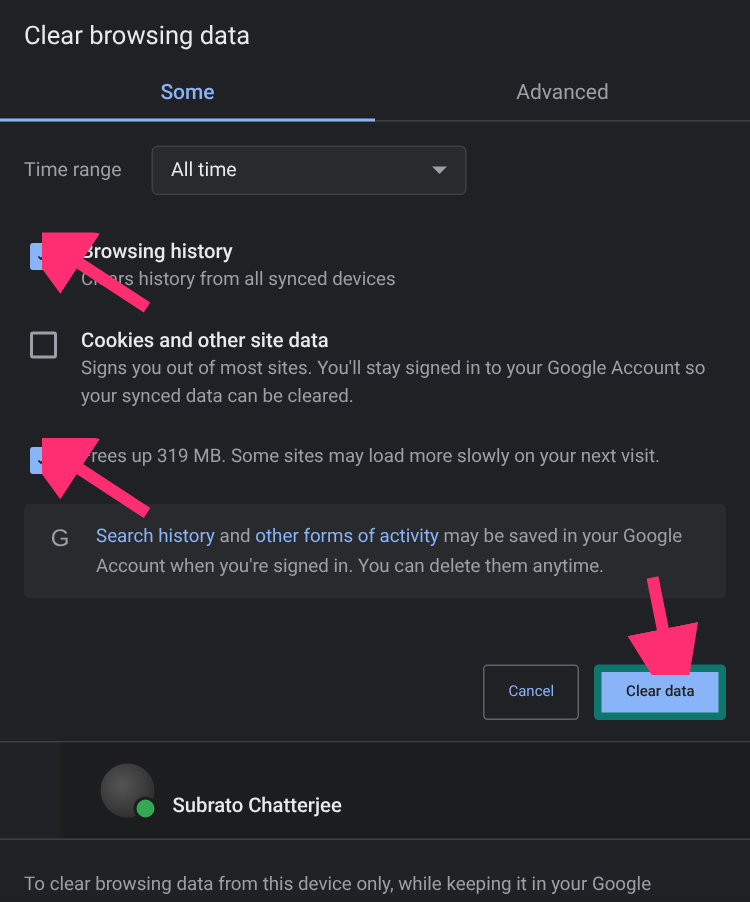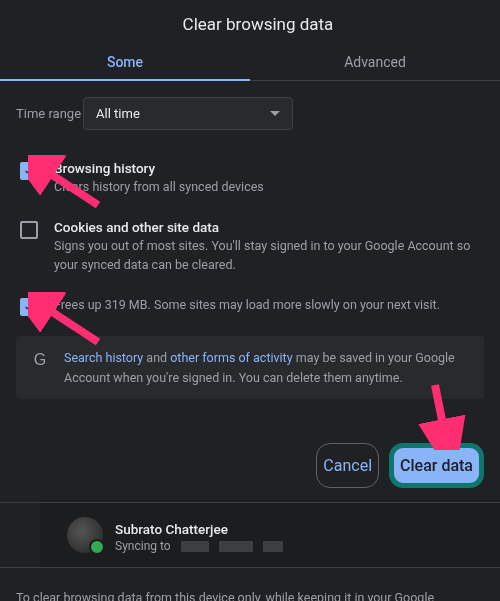--- a/index.html
+++ b/index.html
@@ -11,21 +11,20 @@
       font-family: Roboto, Arial, sans-serif;
       font-size: 13px;
       overflow: hidden;
       position: relative;
     }
     .dialog-title {
       font-size: 17px;
       color: #e8eaed;
       padding: 14px 0 8px 16px;
       font-weight: 400;
-      text-align: center;
     }
     .tabs {
       display: flex;
       border-bottom: 1px solid #3c4043;
     }
     .tab {
       flex: 1;
       text-align: center;
       padding: 12px 0 10px 0;
       font-size: 14px;
@@ -43,21 +42,21 @@
       left: 0; right: 0; bottom: -1px;
       height: 2px;
       background: #8ab4f8;
     }
     .body {
       padding: 16px;
     }
     .time-row {
       display: flex;
       align-items: center;
-      gap: 2px;
+      gap: 20px;
       margin-bottom: 20px;
     }
     .time-label { color: #9aa0a6; font-size: 13px; }
     .select {
       display: flex;
       align-items: center;
       justify-content: space-between;
       background: #292a2d;
       border: 1px solid #3c4043;
       border-radius: 4px;
@@ -136,23 +135,23 @@
     }
     .link { color: #8ab4f8; }
     .buttons {
       display: flex;
       justify-content: flex-end;
       gap: 10px;
       padding: 12px 16px 14px 16px;
       margin-top: 16px;
     }
     .btn {
-      padding: 8px 6px;
-      border-radius: 14px;
-      font-size: 16px;
+      padding: 8px 16px;
+      border-radius: 3px;
+      font-size: 10px;
       cursor: pointer;
       font-family: inherit;
     }
     .btn-cancel {
       background: transparent;
       border: 1px solid #5f6368;
       color: #8ab4f8;
     }
     .btn-primary {
       background: #8ab4f8;
@@ -283,26 +282,20 @@
   <button class="btn btn-cancel">Cancel</button>
   <button class="btn btn-primary">Clear data</button>
 </div>
 
 <div class="divider"></div>
 
 <div class="account-row">
   <div class="avatar"></div>
   <div class="account-text">
     <div class="account-name">Subrato Chatterjee</div>
-    <div class="account-sync">
-      <span>Syncing to</span>
-      <span class="redact" style="width:28px"></span>
-      <span class="redact" style="width:34px"></span>
-      <span class="redact" style="width:20px"></span>
-    </div>
   </div>
 </div>
 
 <div class="divider"></div>
 
 <div class="footer">
   <span>To clear browsing data from this device only, while keeping it in your Google Account, </span>
 </div>
 
 <svg class="arrow" style="left:28px; top:155px;" width="80" height="60">

